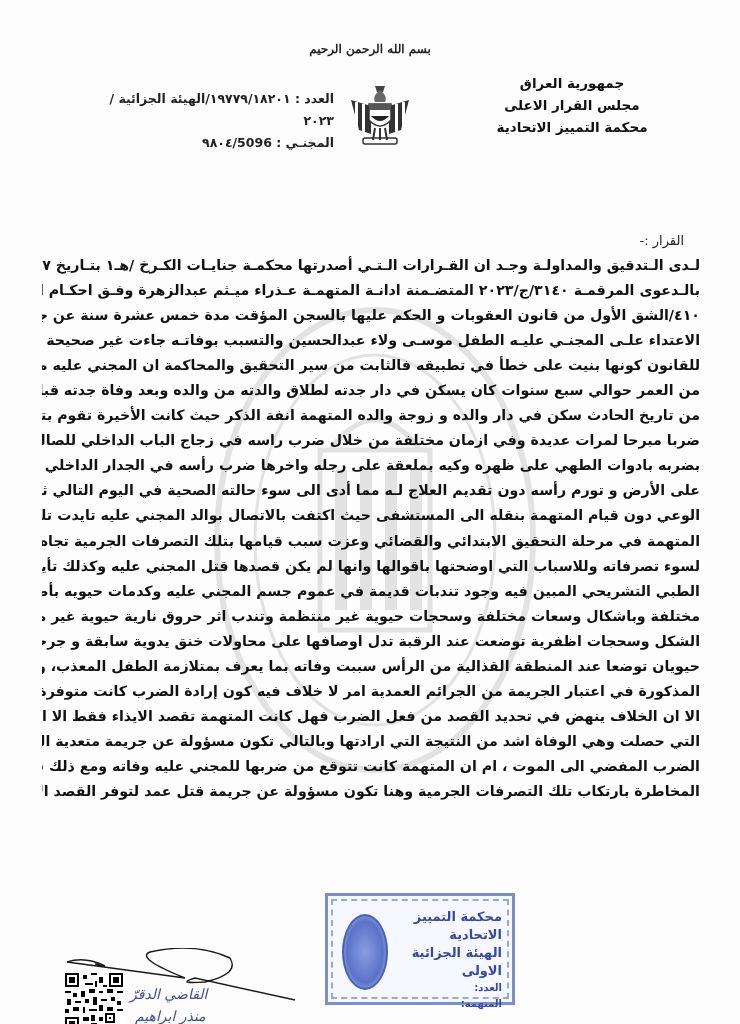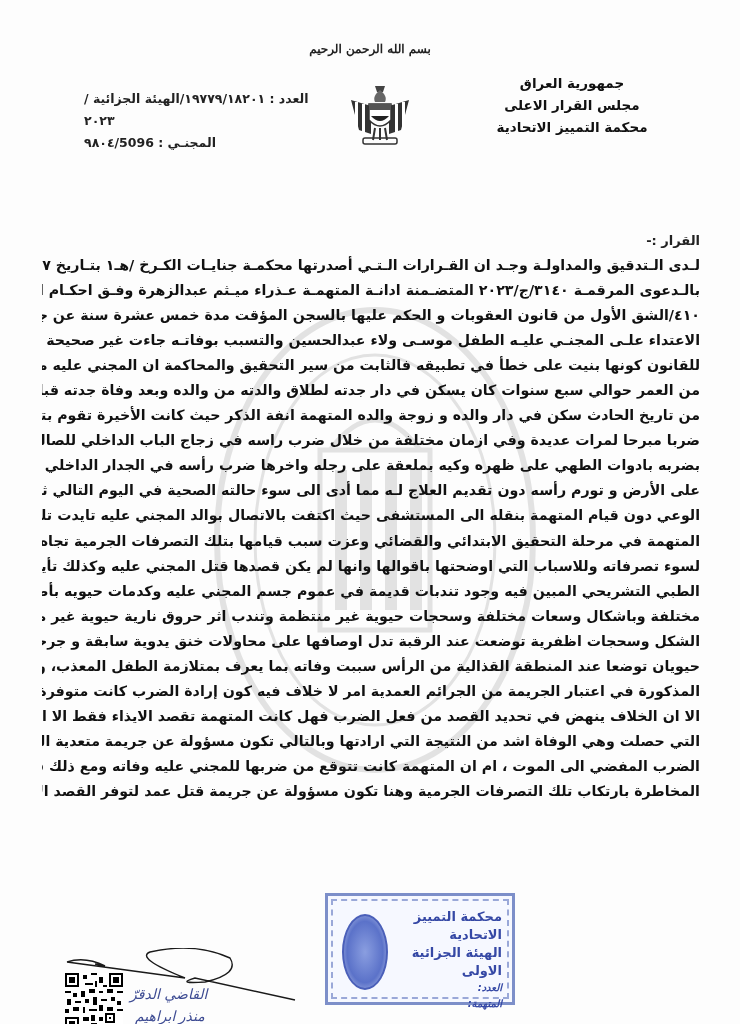--- a/index.html
+++ b/index.html
@@ -40,21 +40,21 @@
     font-size: 13.5px;
     font-weight: bold;
     line-height: 22px;
     color: #111;
   }
   .header-left {
     position: absolute;
     top: 88px;
     left: 84px;
     width: 250px;
-    text-align: left;
+    text-align: right;
     font-size: 12.5px;
     font-weight: bold;
     line-height: 22px;
     color: #222;
   }
   .emblem {
     position: absolute;
     top: 80px;
     left: 345px;
     width: 70px;
@@ -65,23 +65,23 @@
     top: 300px;
     left: 210px;
     width: 330px;
     height: 480px;
     opacity: 0.13;
     pointer-events: none;
   }
   .decision-label {
     position: absolute;
     top: 233px;
-    right: 40px;
+    right: 56px;
     font-size: 13px;
-    font-weight: bold;
+    font-weight: normal;
     color: #222;
   }
   .body-text {
     position: absolute;
     top: 253px;
     left: 42px;
     right: 40px;
     font-size: 14.2px;
     font-weight: bold;
     line-height: 25.05px;
@@ -112,21 +112,21 @@
   }
   .judge-title, .judge-name {
     position: absolute;
     font-family: "DejaVu Serif", serif;
     font-style: italic;
     color: #3c4a92;
     font-size: 14px;
     white-space: nowrap;
   }
   .judge-title { top: 38px; left: 75px; }
-  .judge-name { top: 60px; left: 80px; font-family: Liberation Serif, serif; }
+  .judge-name { top: 60px; left: 80px; }
   .sig-svg {
     position: absolute;
     top: 0;
     left: 0;
     width: 250px;
     height: 60px;
   }
   .stamp {
     position: absolute;
     top: 893px;
@@ -153,21 +153,21 @@
   .stamp-text {
     position: absolute;
     top: 12px;
     right: 10px;
     width: 120px;
     text-align: right;
     font-weight: bold;
   }
   .stamp-title { font-size: 13px; line-height: 18px; }
   .stamp-sub { font-size: 13px; line-height: 18px; }
-  .stamp-field { font-size: 10px; line-height: 16px; font-style: italic; }
+  .stamp-field { font-size: 10px; line-height: 16px; }
 </style>
 </head>
 <body>
 
 <div class="page">
 
   <svg class="watermark" viewBox="0 0 330 480">
     <ellipse cx="165" cy="240" rx="158" ry="230" fill="none" stroke="#333" stroke-width="6"></ellipse>
     <ellipse cx="165" cy="240" rx="120" ry="185" fill="none" stroke="#333" stroke-width="3"></ellipse>
     <rect x="110" y="150" width="110" height="180" fill="none" stroke="#333" stroke-width="5"></rect>

